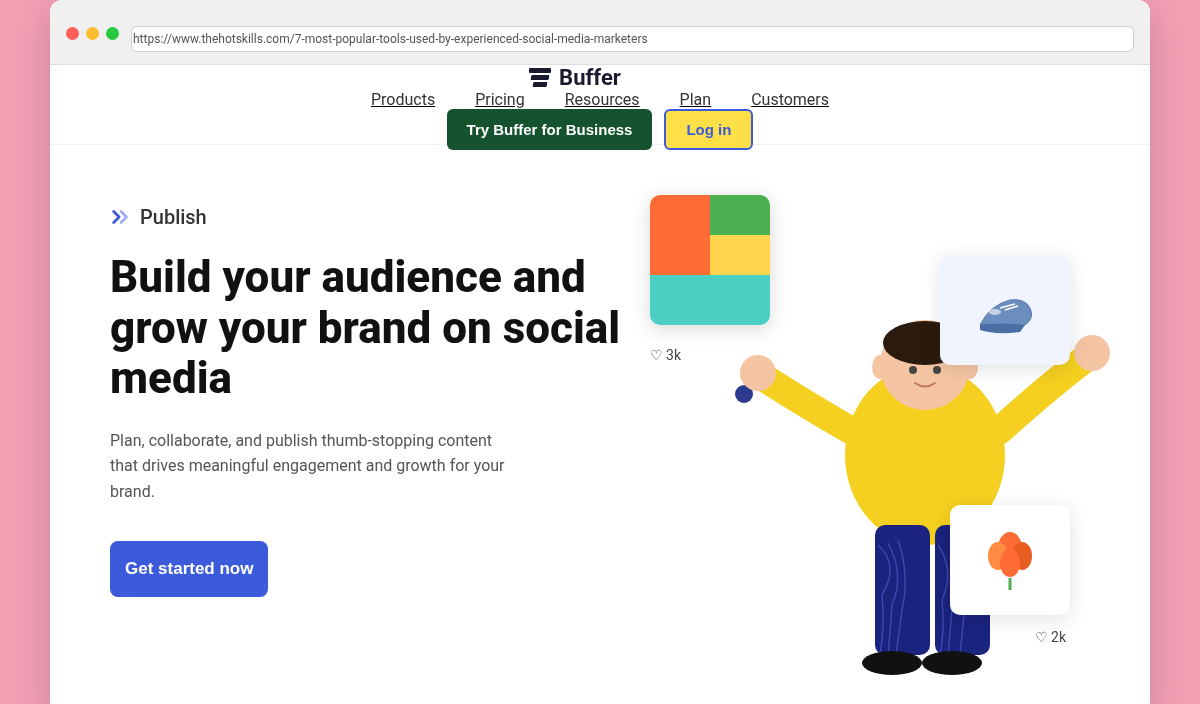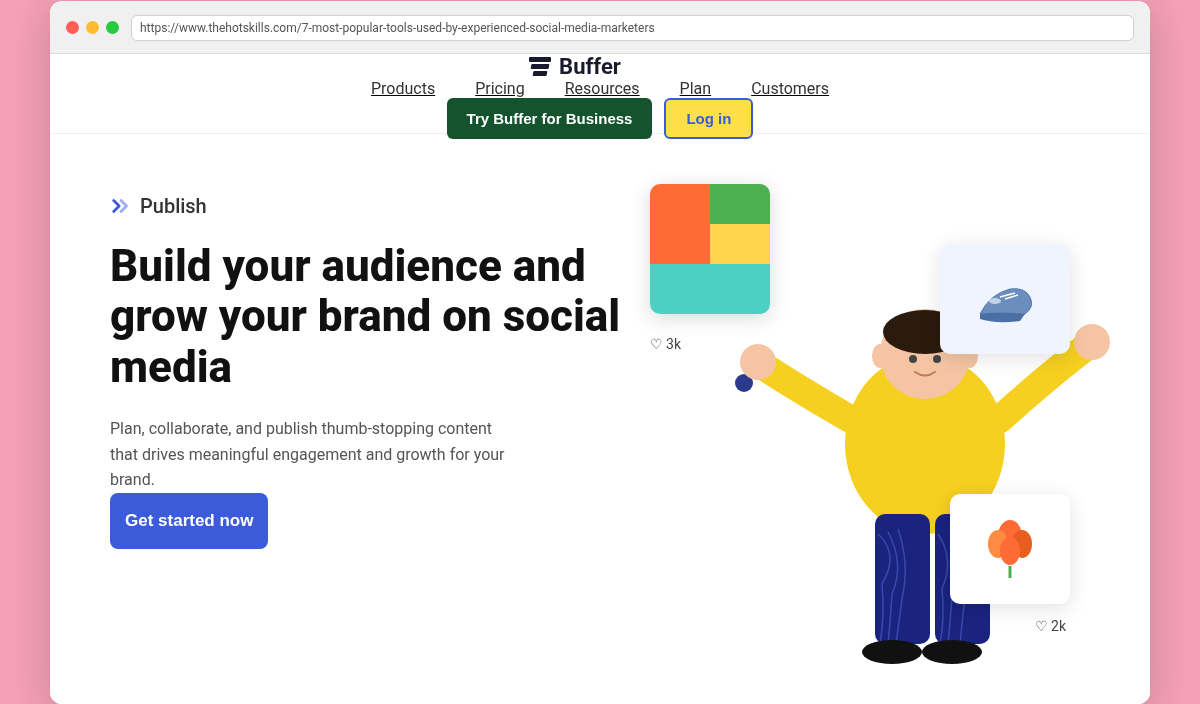--- a/index.html
+++ b/index.html
@@ -43,23 +43,24 @@
 
     .tl-red { background: #ff5f57; }
     .tl-yellow { background: #febc2e; }
     .tl-green { background: #28c840; }
 
     .address-bar {
       flex: 1;
       background: white;
       border: 1px solid #d0d0d0;
       border-radius: 6px;
-      padding: 5px 8px;
+      padding: 5px 1px;
       font-size: 12px;
       color: #555;
+      margin-top: 12px;
     }
 
     .browser-content {
       background: white;
     }
 
     
     .nav {
       display: flex;
       align-items: center;
@@ -182,20 +183,21 @@
       font-weight: 800;
       color: #111;
       line-height: 1.15;
       margin-bottom: 24px;
     }
 
     .hero-description {
       font-size: 16px;
       color: #555;
       line-height: 1.6;
+      margin-bottom: 36px;
       max-width: 400px;
     }
 
     .btn-get-started {
       background: #3b5bdb;
       color: white;
       border: none;
       border-radius: 8px;
       padding: 18px 15px;
       font-size: 17px;

